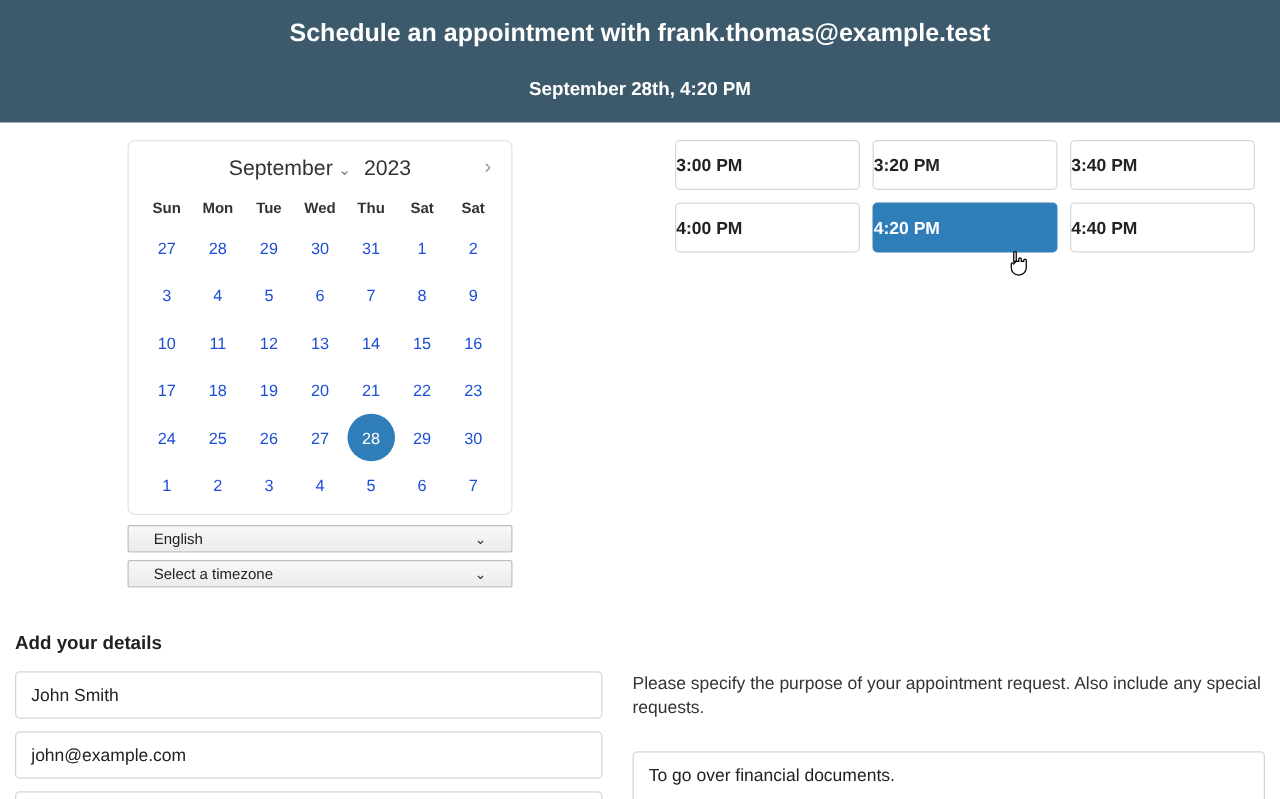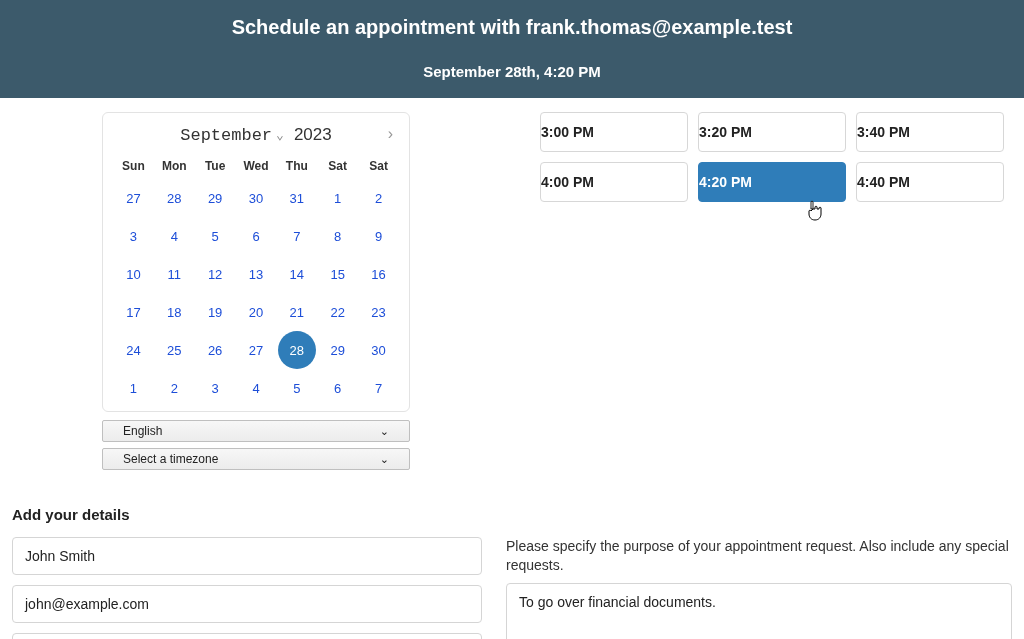--- a/index.html
+++ b/index.html
@@ -34,21 +34,21 @@
   }
   .cal-header {
     display: flex;
     align-items: center;
     justify-content: center;
     position: relative;
     padding: 2px 0 8px;
     font-size: 17px;
     color: #333;
   }
-  .cal-header .month { display: inline-flex; align-items: center; gap: 4px; font-family: Liberation Mono, monospace; }
+  .cal-header .month { display: inline-flex; align-items: center; gap: 4px; }
   .cal-header .year { margin-left: 10px; }
   .cal-header .nav-next {
     position: absolute;
     right: 6px;
     top: 2px;
     cursor: pointer;
     color: #999;
     font-size: 16px;
   }
   .cal-header .chev { color: #888; font-size: 13px; }
@@ -118,21 +118,21 @@
     border: 1px solid #d5d5d5;
     border-radius: 4px;
     padding: 10px 12px;
     font-size: 14px;
     margin-bottom: 10px;
     color: #222;
     background:#fff;
   }
   .input.placeholder { color: #b3b3b3; }
 
-  .purpose-label { font-size: 14px; color: #333; margin-bottom: 8px; line-height: 1.35; }
+  .purpose-label { font-size: 14px; color: #333; margin-bottom: 26px; line-height: 1.35; }
   .textarea {
     width: 100%;
     min-height: 80px;
     border: 1px solid #d5d5d5;
     border-radius: 4px;
     padding: 10px 12px;
     font-size: 14px;
     font-family: inherit;
     background:#fff;
   }

